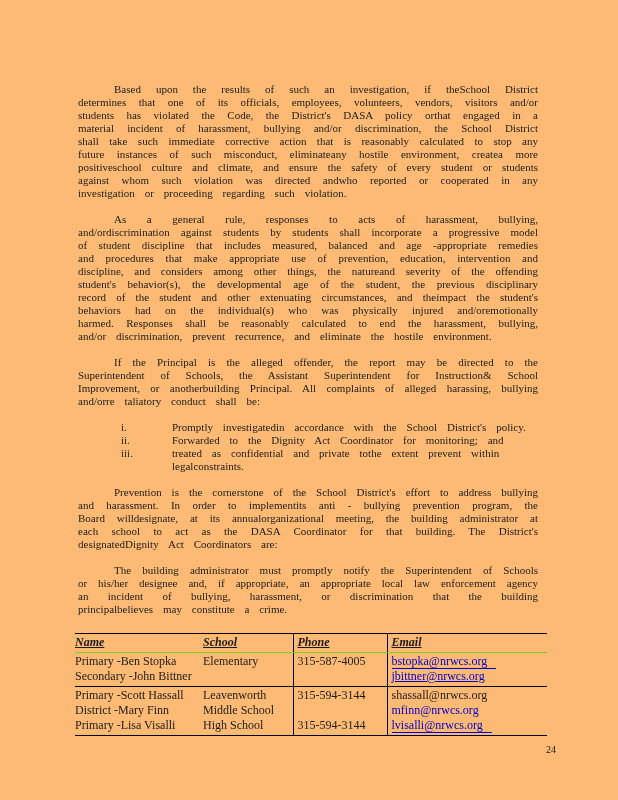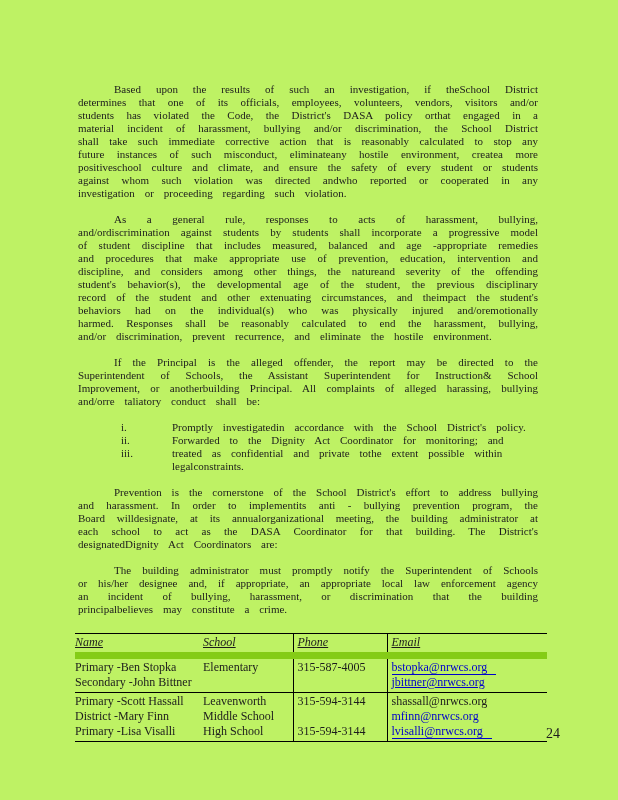--- a/index.html
+++ b/index.html
@@ -4,21 +4,21 @@
 <style>
   html, body {
     margin: 0;
     padding: 0;
     background: #ffffff;
   }
   .page {
     position: relative;
     width: 618px;
     height: 800px;
-    background: #bef264;
+    background: #fdba74;
     font-family: "Liberation Serif", serif;
     color: #1c1c1c;
     overflow: hidden;
   }
   .content {
     position: absolute;
     left: 78px;
     top: 83px;
     width: 460px;
     font-size: 11px;
@@ -57,23 +57,23 @@
   }
   table.doc-table th,
   table.doc-table td {
     padding: 1px 2px 2px 0;
     vertical-align: top;
     text-align: left;
     font-weight: normal;
   }
   table.doc-table th {
     font-style: italic;
-    font-weight: 400;
+    font-weight: 700;
     text-decoration: underline;
-    border-bottom: 7px solid #84cc16;
+    border-bottom: 1px solid #84cc16;
   }
   table.doc-table .v-border {
     border-left: 1px solid #000;
     padding-left: 4px;
   }
   table.doc-table tr.row-divider td {
     border-bottom: 1px solid #000;
   }
   .cell-line {
     min-height: 15px;
@@ -83,22 +83,22 @@
   .email-entry[data-style^="hyperlink"] { color: #0000cc; cursor: pointer; }
   .email-entry[data-style="hyperlink-underlined"] { text-decoration: underline; }
   .email-entry[data-style="hyperlink-underlined-trailing"] {
     border-bottom: 1px solid #0000cc;
     padding-right: 9px;
     margin-top: 12px;
   }
   .page-num {
     position: absolute;
     left: 546px;
-    top: 726px;
-    font-size: 14px;
+    top: 744px;
+    font-size: 10px;
     color: #1c1c1c;
     text-align: right;
   }
 </style>
 </head>
 <body>
 
 <div class="page">
 
   <div class="content">
@@ -113,21 +113,21 @@
       <div class="roman-item">
         <div class="roman-marker">i.</div>
         <div class="roman-text">Promptly investigatedin accordance with the School District's policy.</div>
       </div>
       <div class="roman-item">
         <div class="roman-marker">ii.</div>
         <div class="roman-text">Forwarded to the Dignity Act Coordinator for monitoring; and</div>
       </div>
       <div class="roman-item">
         <div class="roman-marker">iii.</div>
-        <div class="roman-text">treated as confidential and private tothe extent possible within legalconstraints.</div>
+        <div class="roman-text">treated as confidential and private tothe extent prevent within legalconstraints.</div>
       </div>
     </div>
 
     <p class="para">Prevention is the cornerstone of the School District's effort to address bullying and harassment. In order to implementits anti - bullying prevention program, the Board willdesignate, at its annualorganizational meeting, the building administrator at each school to act as the DASA Coordinator for that building. The District's designatedDignity Act Coordinators are:</p>
 
     <p class="para">The building administrator must promptly notify the Superintendent of Schools or his/her designee and, if appropriate, an appropriate local law enforcement agency an incident of bullying, harassment, or discrimination that the building principalbelieves may constitute a crime.</p>
 
     <table class="doc-table">
       <colgroup>
         <col style="width:128px">

